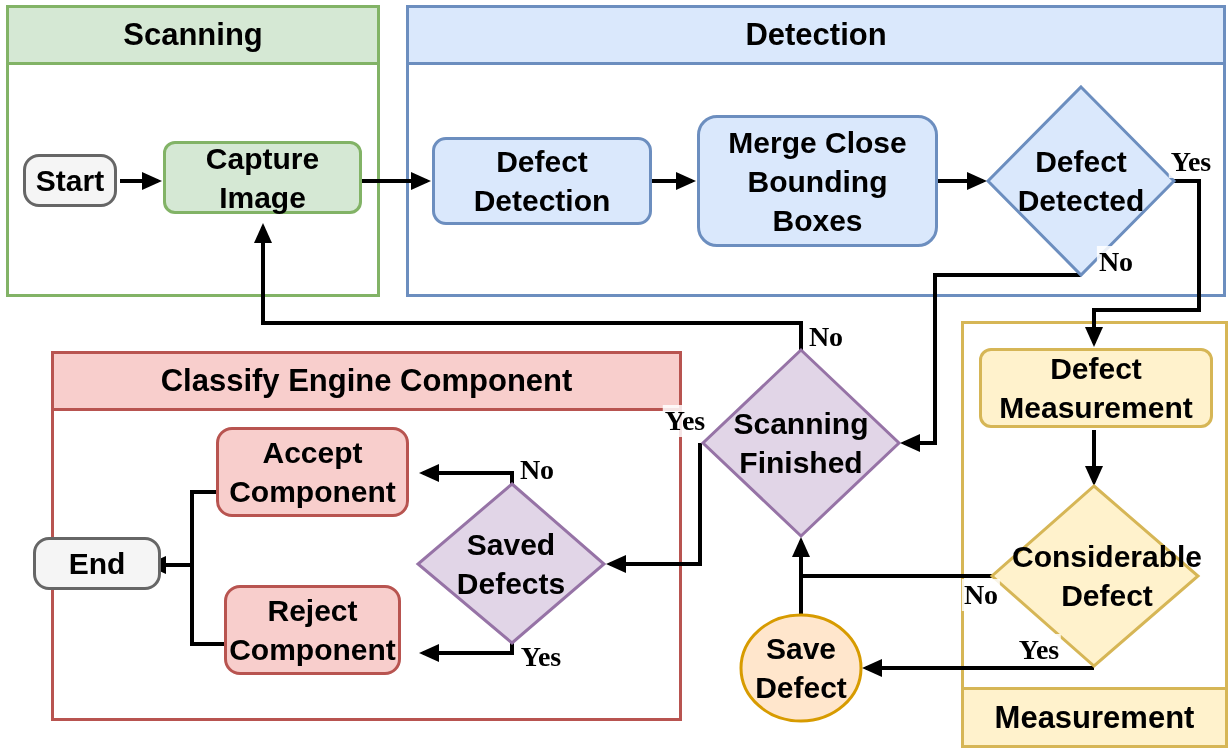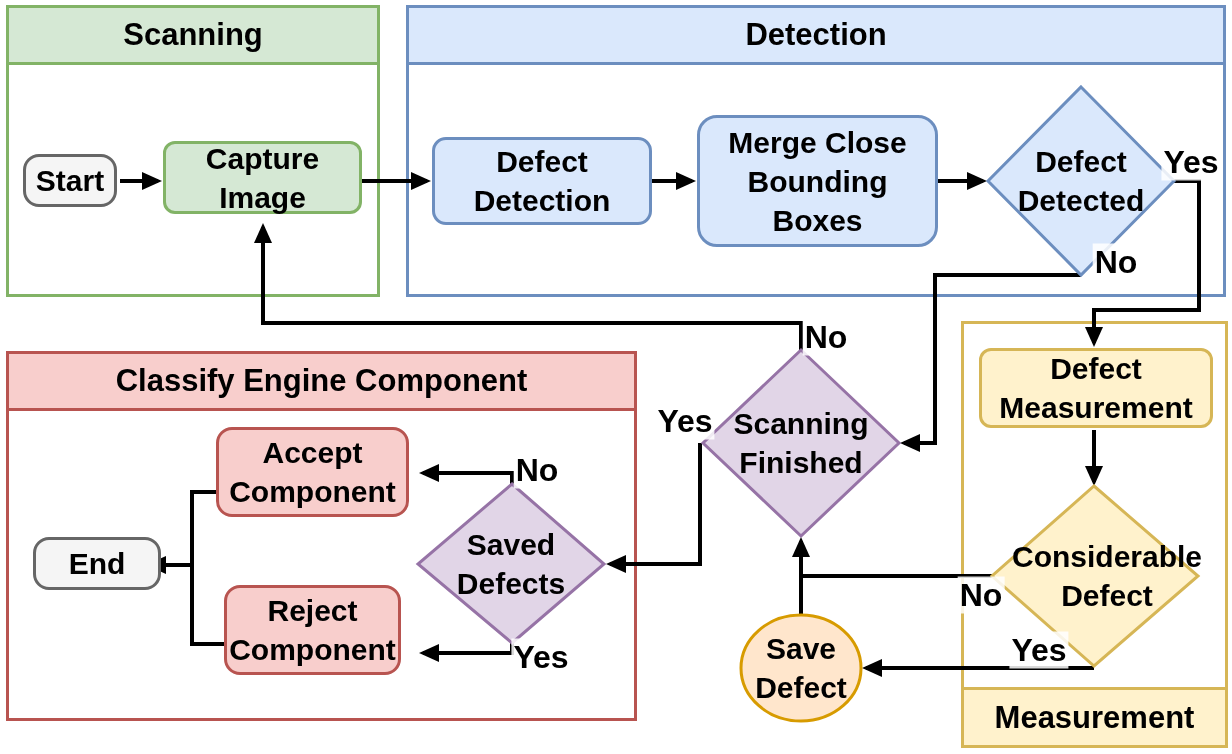--- a/index.html
+++ b/index.html
@@ -16,21 +16,21 @@
     display:flex; align-items:center; justify-content:center;
     font-size:31px; border-bottom:3px solid; box-sizing:border-box;
   }
   .group-footer{
     position:absolute; left:0; right:0; bottom:0; height:58px;
     display:flex; align-items:center; justify-content:center;
     font-size:31px; border-top:3px solid; box-sizing:border-box;
   }
   .g-green{border-color:#82b366;}   .g-green .group-header{background:#d5e8d4;border-color:#82b366;}
   .g-blue{border-color:#6c8ebf;}    .g-blue .group-header{background:#dae8fc;border-color:#6c8ebf;}
-  .g-red{border-color:#b85450;}     .g-red .group-header{background:#f8cecc;border-color:#b85450;}
+  .g-red{border-color:#b85450;margin-left:45px;}     .g-red .group-header{background:#f8cecc;border-color:#b85450;}
   .g-yellow{border-color:#d6b656;}  .g-yellow .group-footer{background:#fff2cc;border-color:#d6b656;}
   
   .overlay{position:absolute; left:0; top:0; z-index:2; pointer-events:none;}
   .edge{fill:none; stroke:#000; stroke-width:4;}
   .shape{stroke-width:3;}
   .s-blue{fill:#dae8fc; stroke:#6c8ebf;}
   .s-purple{fill:#e1d5e7; stroke:#9673a6;}
   .s-yellow{fill:#fff2cc; stroke:#d6b656;}
   .s-orange{fill:#ffe6cc; stroke:#d79b00;}
   
@@ -45,22 +45,22 @@
   .n-red{background:#f8cecc; border-color:#b85450; border-radius:16px;}
   .n-yellow{background:#fff2cc; border-color:#d6b656; border-radius:12px;}
   .r-big{border-radius:20px;}
   
   .shape-label{
     position:absolute; display:flex; align-items:center; justify-content:center;
     text-align:center; font-size:30px; line-height:1.3; white-space:pre-line; z-index:4;
   }
   
   .edge-label{
-    position:absolute; transform:translate(-50%,-50%); font-size:32px;
-    white-space:nowrap; z-index:4; background:rgba(255,255,255,0.85); padding:0 2px;
+    position:absolute; transform:translate(-50%,-50%); font-size:28px;
+    white-space:nowrap; z-index:4; background:rgba(255,255,255,0.85); padding:0 2px;font-family:Liberation Serif, serif;
   }
 </style>
 </head>
 <body>
 
 <div class="canvas">
 
   <div class="group g-green" style="left:6px; top:5px; width:374px; height:292px;">
     <div class="group-header">Scanning</div>
   </div>

